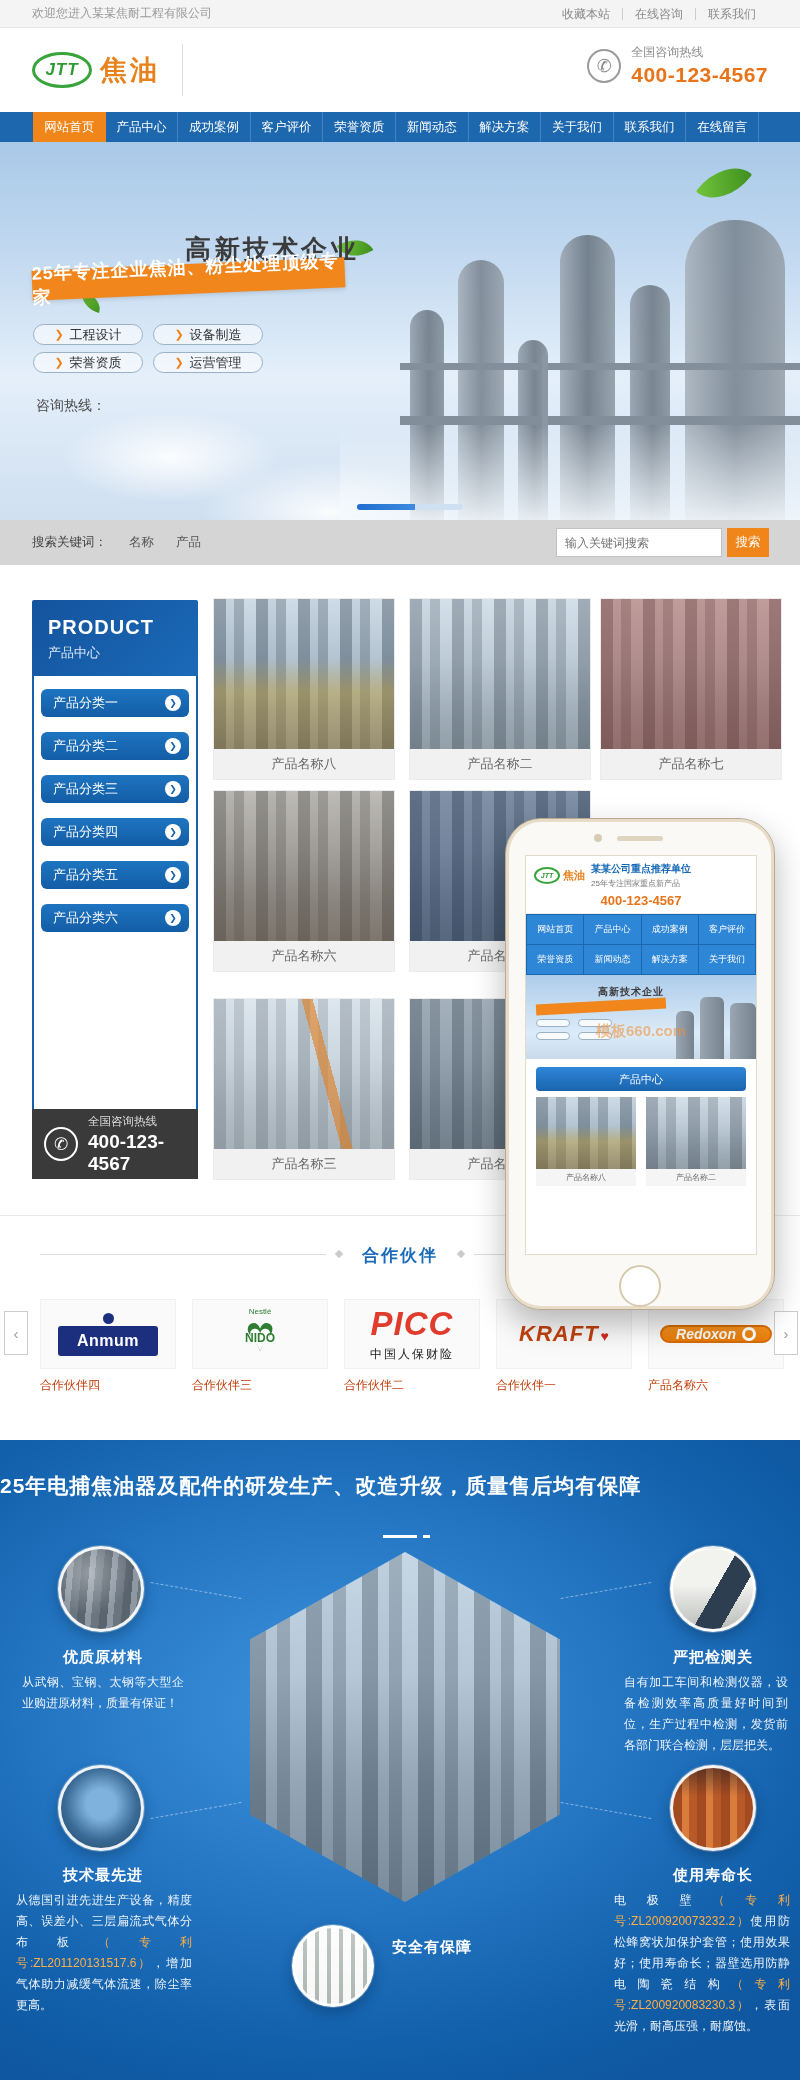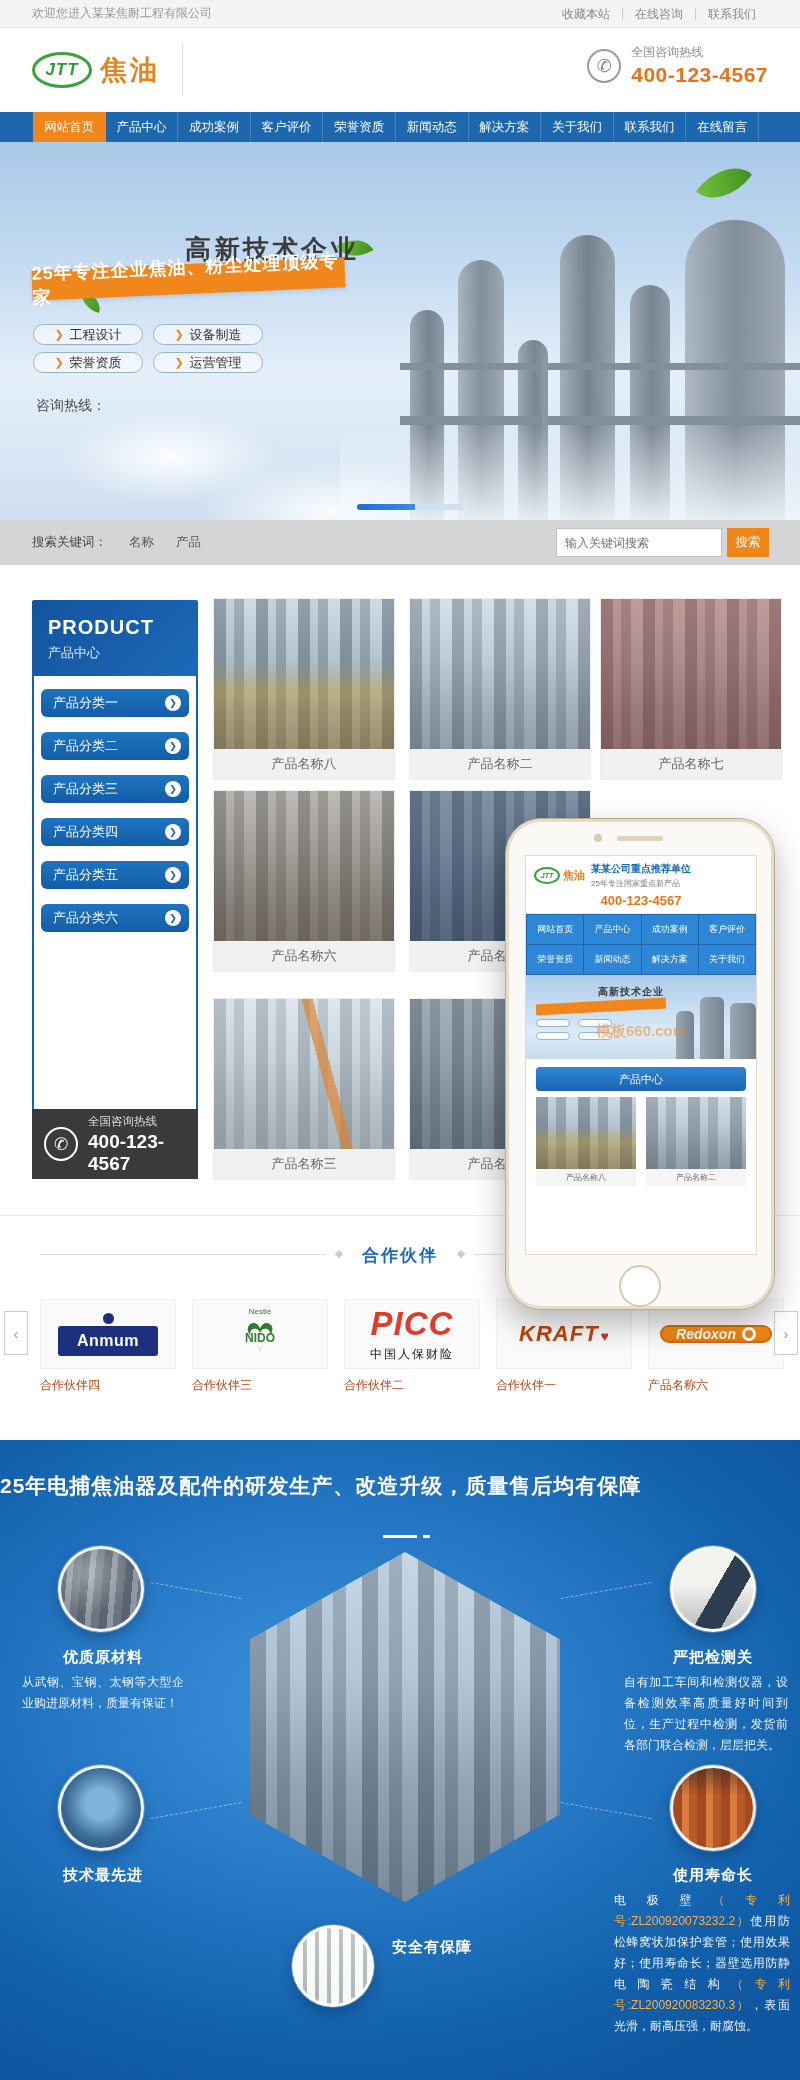--- a/index.html
+++ b/index.html
@@ -429,20 +429,21 @@
     <div class="fcircle c-pipes" style="left:58px;top:106px"></div>
     <div class="f-title" style="left:28px;top:208px;width:150px;text-align:center">优质原材料</div>
     <div class="f-text" style="left:22px;top:232px;width:162px">从武钢、宝钢、太钢等大型企业购进原材料，质量有保证！</div>
 
     <div class="fcircle c-detect" style="left:670px;top:106px"></div>
     <div class="f-title" style="left:638px;top:208px;width:150px;text-align:center">严把检测关</div>
     <div class="f-text" style="left:624px;top:232px;width:164px">自有加工车间和检测仪器，设备检测效率高质量好时间到位，生产过程中检测，发货前各部门联合检测，层层把关。</div>
 
     <div class="fcircle c-tech" style="left:58px;top:325px"></div>
     <div class="f-title" style="left:28px;top:426px;width:150px;text-align:center">技术最先进</div>
+    <div class="f-text" style="left:16px;top:450px;width:176px"><span>从德国引进先进生产设备，精度高、误差小、三层扁流式气体分布板</span><span class="patent">（专利号:ZL201120131517.6）</span><span>，增加气体助力减缓气体流速，除尘率更高。</span></div>
 
     <div class="fcircle c-life" style="left:670px;top:325px"></div>
     <div class="f-title" style="left:638px;top:426px;width:150px;text-align:center">使用寿命长</div>
     <div class="f-text" style="left:614px;top:450px;width:176px"><span>电极壁</span><span class="patent">（专利号:ZL200920073232.2）</span><span>使用防松蜂窝状加保护套管；使用效果好；使用寿命长；器壁选用防静电陶瓷结构</span><span class="patent">（专利号:ZL200920083230.3）</span><span>，表面光滑，耐高压强，耐腐蚀。</span></div>
 
     <div class="fcircle c-safe" style="left:292px;top:485px;width:82px;height:82px"></div>
     <div class="f-title" style="left:392px;top:498px">安全有保障</div>
   </div>
 
 </div>

